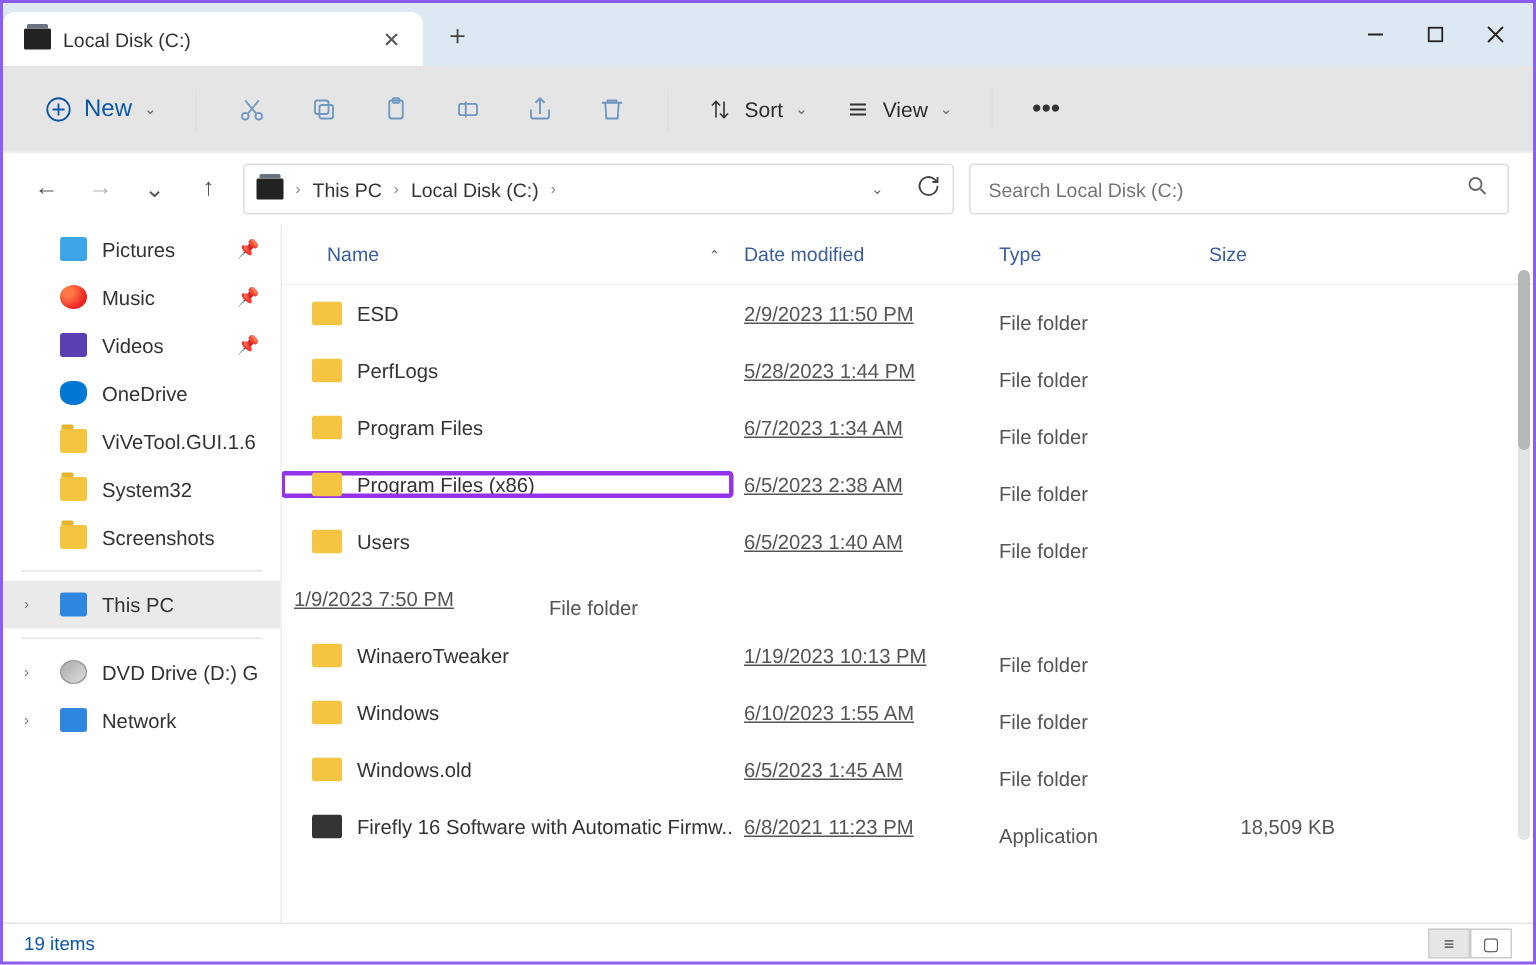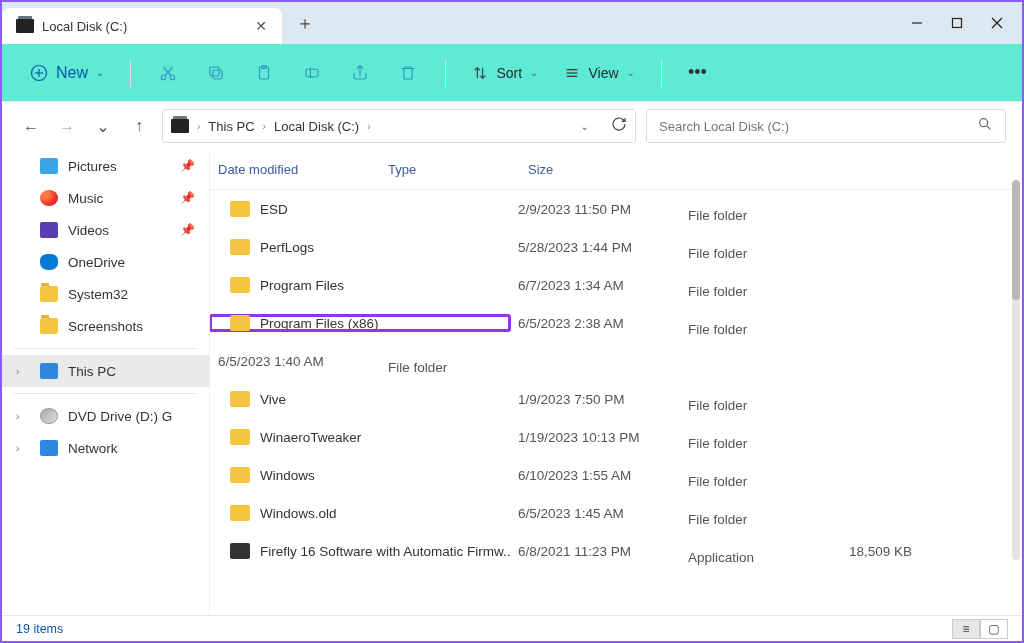--- a/index.html
+++ b/index.html
@@ -10,21 +10,21 @@
     .tab { background: #fff; height: 36px; margin-top: 6px; border-radius: 8px 8px 0 0; display: flex; align-items: center; padding: 0 14px; gap: 8px; width: 280px; position: relative; }
     .tab-icon { width: 18px; height: 14px; background: #222; border-radius: 1px; position: relative; }
     .tab-icon::after { content: ''; position: absolute; top: -3px; left: 2px; width: 14px; height: 3px; background: #6b7280; border-radius: 1px 1px 0 0; }
     .tab-title { font-size: 13px; color: #333; }
     .tab-close { margin-left: auto; width: 14px; height: 14px; cursor: pointer; color: #555; font-size: 14px; line-height: 14px; text-align: center; }
     .newtab { margin-left: 14px; color: #444; font-size: 18px; cursor: pointer; }
     .winctrls { margin-left: auto; display: flex; gap: 22px; padding-right: 16px; }
     .winctrls span { width: 18px; height: 18px; display: inline-flex; align-items: center; justify-content: center; cursor: pointer; color: #222; }
 
     
-    .toolbar { height: 58px; display: flex; align-items: center; padding: 0 18px; gap: 6px; border-bottom: 1px solid #eee; background: #5eead4; }
+    .toolbar { height: 58px; display: flex; align-items: center; padding: 0 18px; gap: 6px; border-bottom: 1px solid #eee; background: #e5e5e5; }
     .newbtn { display: flex; align-items: center; gap: 8px; padding: 6px 10px; border-radius: 4px; cursor: pointer; color: #0c57a8; }
     .newbtn svg { stroke: #0c57a8; }
     .vdiv { width: 1px; height: 28px; background: #e0e0e0; margin: 0 10px; }
     .tbicon { width: 42px; height: 34px; display: flex; align-items: center; justify-content: center; cursor: pointer; border-radius: 4px; color: #0c57a8; opacity: 0.55; }
     .sortview { display: flex; align-items: center; gap: 8px; padding: 6px 10px; cursor: pointer; color: #2b2b2b; }
     .sortview .lbl { font-size: 14px; }
     .chev { font-size: 10px; color: #666; }
     .more { font-size: 18px; color: #333; cursor: pointer; padding: 6px 10px; }
 
     
@@ -36,21 +36,21 @@
     .crumb { font-size: 13px; color: #333; cursor: pointer; }
     .crumb-sep { font-size: 10px; color: #888; }
     .addrbar .spacer { flex: 1; }
     .refresh { cursor: pointer; color: #444; }
     .searchbar { width: 360px; display: flex; align-items: center; border: 1px solid #ddd; border-radius: 3px; height: 34px; padding: 0 12px; }
     .searchbar input { border: none; outline: none; flex: 1; font-size: 13px; color: #666; background: transparent; }
     .searchbar .searchicon { color: #666; }
 
     
     .main { display: flex; flex: 1; min-height: 0; }
-    .sidebar { width: 208px; border-right: 1px solid #eee; overflow: hidden; display: flex; flex-direction: column; }
+    .sidebar { width: 186px; border-right: 1px solid #eee; overflow: hidden; display: flex; flex-direction: column; }
     .sidescroll { overflow-y: auto; scrollbar-width: thin; }
     .sideitem { display: flex; align-items: center; padding: 8px 14px 8px 38px; gap: 10px; font-size: 13.5px; color: #333; cursor: pointer; position: relative; }
     .sideitem.selected { background: #eaeaea; }
     .sideitem .pin { margin-left: auto; color: #888; font-size: 12px; }
     .sideitem .ico { width: 18px; height: 16px; display: inline-block; }
     .exp { position: absolute; left: 14px; font-size: 10px; color: #777; }
     .sep-hr { height: 1px; background: #e5e5e5; margin: 6px 12px; }
 
     
     .i-pic { background: #3ba5e8; border-radius: 2px; }
@@ -70,21 +70,21 @@
     .col-name { width: 300px; padding-left: 30px !important; }
     .col-date { width: 170px; }
     .col-type { width: 140px; }
     .col-size { width: 100px; }
     .sortarr { font-size: 9px; color: #666; margin-left: 4px; }
 
     .rows { flex: 1; overflow-y: auto; scrollbar-width: thin; }
     .row { display: flex; align-items: center; height: 38px; font-size: 13.5px; color: #333; cursor: pointer; }
     .row .cell { padding: 0 8px; overflow: hidden; text-overflow: ellipsis; white-space: nowrap; }
     .row .c-name { width: 300px; display: flex; align-items: center; gap: 10px; padding-left: 20px; }
-    .row .c-date { width: 170px; color: #555; }
+    .row .c-date { width: 170px; color: #555; text-decoration: underline; }
     .row .c-type { width: 140px; color: #555; margin-top: 12px; }
     .row .c-size { width: 100px; color: #555; text-align: right; }
     .row.highlighted .c-name { outline: 3px solid #9333ea; outline-offset: -2px; border-radius: 2px; }
     .folder-ico { width: 20px; height: 16px; background: #f5c441; border-radius: 2px; position: relative; flex-shrink: 0; }
     .folder-ico::before { content: ''; position: absolute; top: -3px; left: 1px; width: 9px; height: 3px; background: #e8b430; border-radius: 1px 1px 0 0; }
     .app-ico { width: 20px; height: 16px; background: #333; border-radius: 2px; flex-shrink: 0; }
 
     
     .statusbar { height: 26px; border-top: 1px solid #e5e5e5; display: flex; align-items: center; padding: 0 14px; font-size: 12.5px; color: #0c57a8; }
     .statusbar .viewtoggle { margin-left: auto; display: flex; gap: 0; }
@@ -240,20 +240,24 @@
           <span class="ico i-vid"></span>
           <span>Videos</span>
           <span class="pin">📌</span>
         </div>
       <div class="sideitem">
           <span class="ico i-one"></span>
           <span>OneDrive</span>
         </div>
       <div class="sideitem">
           <span class="ico i-fold"></span>
+          <span>ViVeTool.GUI.1.6</span>
+        </div>
+      <div class="sideitem">
+          <span class="ico i-fold"></span>
           <span>System32</span>
         </div>
       <div class="sideitem">
           <span class="ico i-fold"></span>
           <span>Screenshots</span>
         </div>
       <div class="sep-hr"></div>
       <div class="sideitem selected">
           <span class="exp">›</span>
           <span class="ico i-pc"></span>
@@ -268,20 +272,24 @@
       <div class="sideitem">
           <span class="exp">›</span>
           <span class="ico i-net"></span>
           <span>Network</span>
         </div>
     </div>
   </div>
 
   <div class="content">
     <div class="colhead">
+      <div class="col-name">
+          <span>Name</span>
+          <span class="sortarr" style="margin-left:auto;">⌃</span>
+        </div>
       <div class="col-date">
           <span>Date modified</span>
         </div>
       <div class="col-type">
           <span>Type</span>
         </div>
       <div class="col-size">
           <span>Size</span>
         </div>
     </div>
@@ -316,29 +324,29 @@
         <div class="row highlighted">
           <div class="cell c-name">
             <span class="folder-ico"></span>
             <span>Program Files (x86)</span>
           </div>
           <div class="cell c-date">6/5/2023 2:38 AM</div>
           <div class="cell c-type">File folder</div>
           <div class="cell c-size"></div>
         </div>
         <div class="row">
+          <div class="cell c-name">
+            <span class="folder-ico"></span>
+            <span>Users</span>
+          </div>
           <div class="cell c-date">6/5/2023 1:40 AM</div>
           <div class="cell c-type">File folder</div>
           <div class="cell c-size"></div>
         </div>
         <div class="row">
-          <div class="cell c-name">
-            <span class="folder-ico"></span>
-            <span>Vive</span>
-          </div>
           <div class="cell c-date">1/9/2023 7:50 PM</div>
           <div class="cell c-type">File folder</div>
           <div class="cell c-size"></div>
         </div>
         <div class="row">
           <div class="cell c-name">
             <span class="folder-ico"></span>
             <span>WinaeroTweaker</span>
           </div>
           <div class="cell c-date">1/19/2023 10:13 PM</div>

